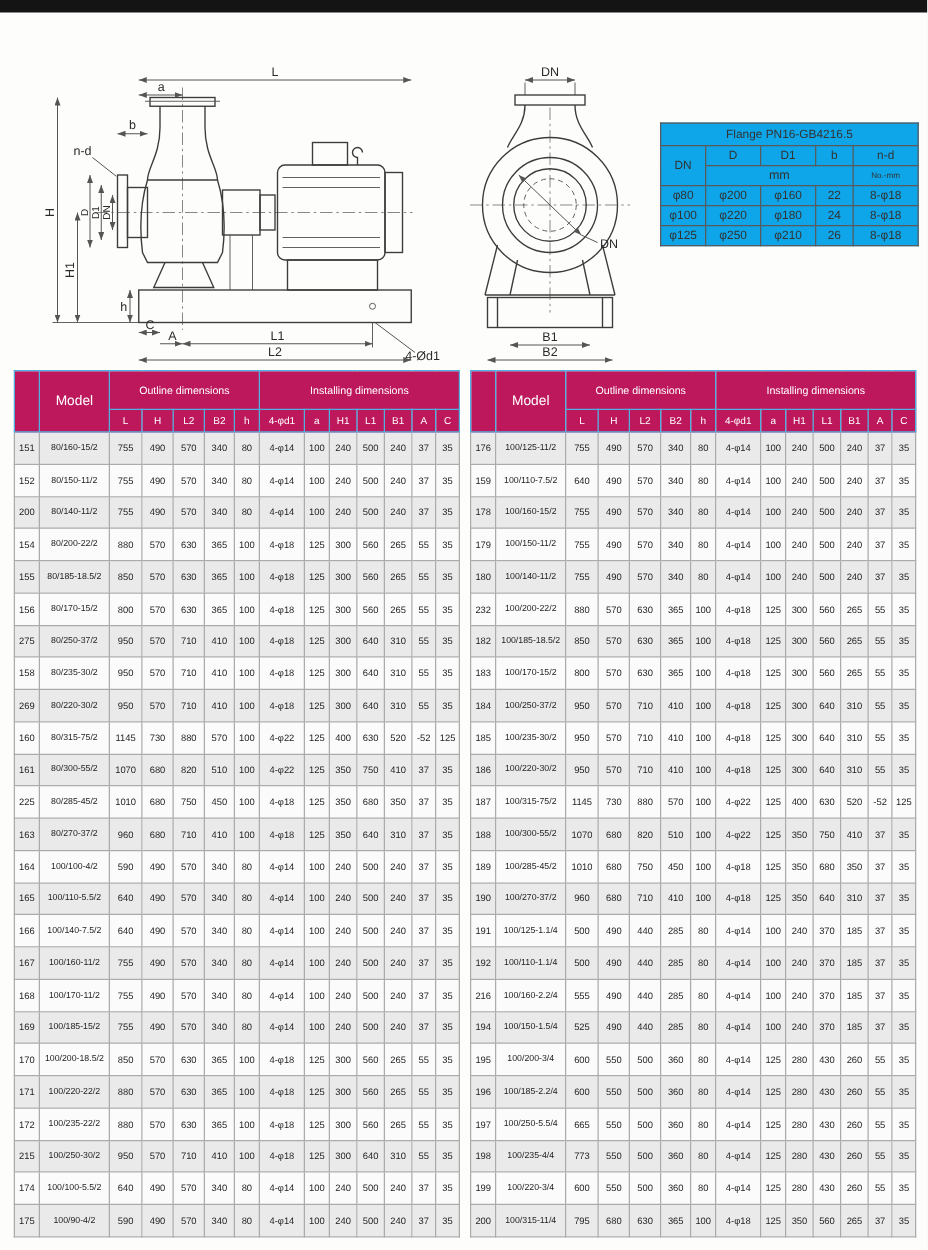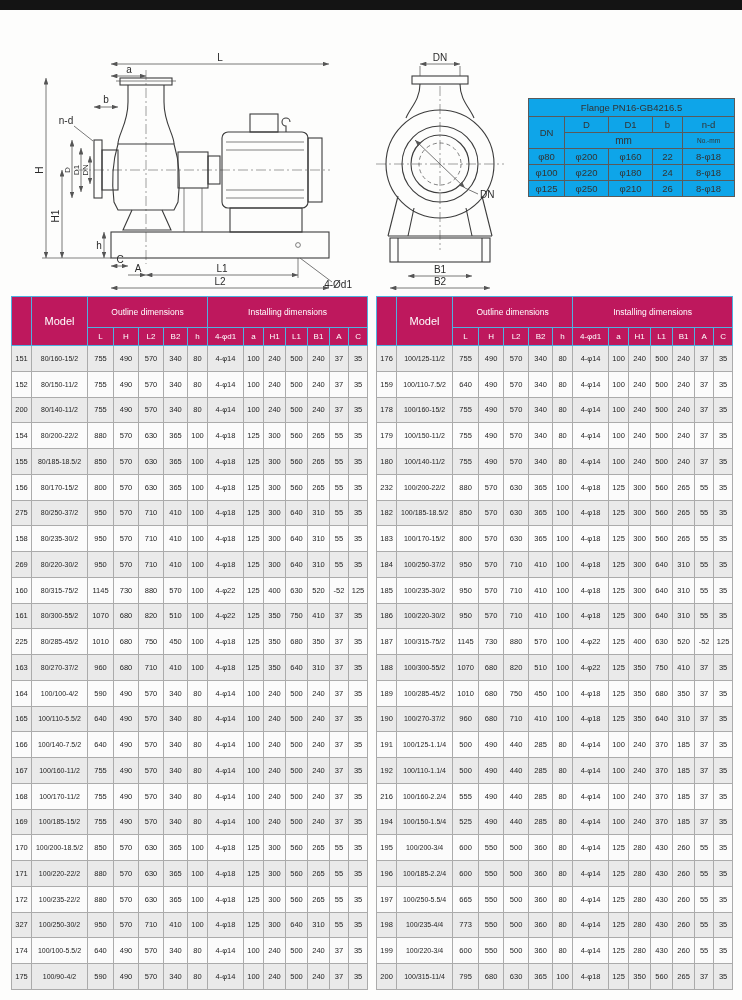--- a/index.html
+++ b/index.html
@@ -599,21 +599,21 @@
             <td>100</td>
             <td>4-φ18</td>
             <td>125</td>
             <td>300</td>
             <td>560</td>
             <td>265</td>
             <td>55</td>
             <td>35</td>
           </tr>
           <tr>
-            <td>327</td>
+            <td>215</td>
             <td class="model">100/250-30/2</td>
             <td>950</td>
             <td>570</td>
             <td>710</td>
             <td>410</td>
             <td>100</td>
             <td>4-φ18</td>
             <td>125</td>
             <td>300</td>
             <td>640</td>

